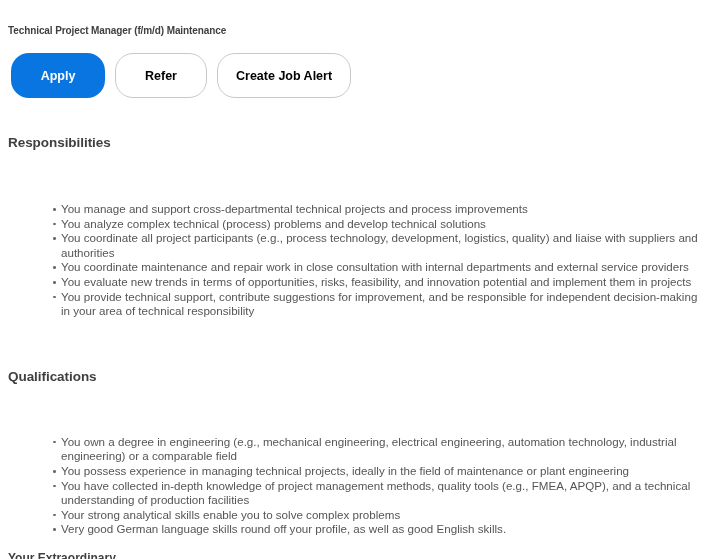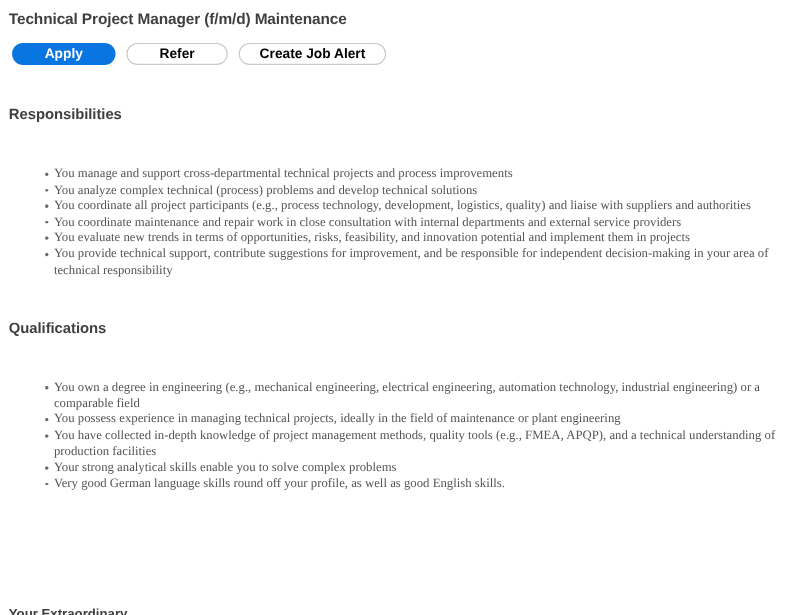--- a/index.html
+++ b/index.html
@@ -17,38 +17,38 @@
   }
   .page {
     position: relative;
     width: 720px;
     height: 559px;
     padding: 0;
     box-sizing: border-box;
   }
   .job-title {
     margin: 0;
-    padding: 7px 0 0 8px;
-    font-size: 14px;
+    padding: 21px 0 0 8px;
+    font-size: 10px;
     font-weight: bold;
     color: #3f3f3f;
     letter-spacing: -0.1px;
     line-height: 20px;
   }
   .action-bar {
     display: flex;
     align-items: center;
     gap: 10px;
     padding: 12px 0 0 11px;
   }
   .btn {
     display: inline-flex;
     align-items: center;
     justify-content: center;
-    height: 20px;
+    height: 45px;
     border-radius: 18px;
     font-size: 12.5px;
     font-weight: bold;
     font-family: "Liberation Sans", sans-serif;
     box-sizing: border-box;
     cursor: pointer;
     white-space: nowrap;
     padding: 0 18px;
   }
   .btn-primary {
@@ -73,23 +73,22 @@
     margin: 0;
     font-size: 13.5px;
     font-weight: bold;
     color: #3f3f3f;
     letter-spacing: -0.05px;
   }
   #responsibilities-section { padding-top: 37px; }
   #qualifications-section   { padding-top: 34px; }
   .bullet-list {
     list-style: none;
-    margin: 4px;
+    margin: 16px;
     padding: 0;
-    font-family: Liberation Serif, serif;
   }
   #responsibilities-section .bullet-list { padding-top: 36px; }
   #qualifications-section   .bullet-list { padding-top: 35px; }
   .bullet-item {
     position: relative;
     padding-left: 37px;
     margin: 0;
     font-size: 11.6px;
     line-height: 14.6px;
     color: #555555;

